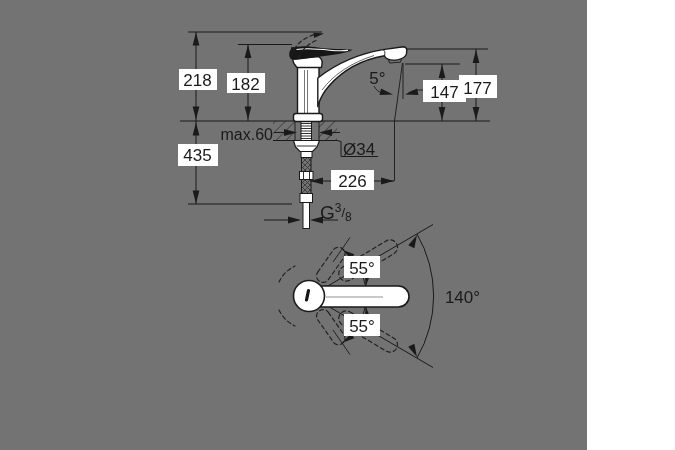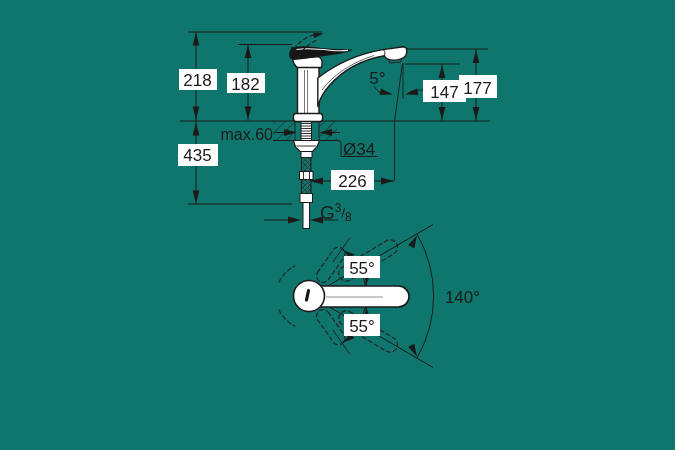--- a/index.html
+++ b/index.html
@@ -1,16 +1,16 @@
 <!DOCTYPE html>
 <html><head>
 <meta charset="utf-8">
 <style>
   html,body{margin:0;padding:0;background:#fff;}
-  #stage{position:relative;width:675px;height:450px;background:#0f766e;overflow:hidden;
+  #stage{position:relative;width:587px;height:450px;background:#737373;overflow:hidden;
          font-family:"Liberation Sans", sans-serif;}
   svg{position:absolute;left:0;top:0;}
   text{fill:#1a1a1a;font-family:"Liberation Sans",sans-serif;}
   .dim{font-size:17px;}
   .dimsmall{font-size:16px;}
   .ln{stroke:#1a1a1a;stroke-width:1;fill:none;}
   .thin{stroke:#1a1a1a;stroke-width:0.9;fill:none;}
   .outl{stroke:#1a1a1a;stroke-width:1.4;fill:#ffffff;stroke-linejoin:round;}
   .dash{stroke:#222;stroke-width:1.2;fill:none;stroke-dasharray:4 3;stroke-linecap:round;}
   .bg{fill:#ffffff;stroke:none;}

